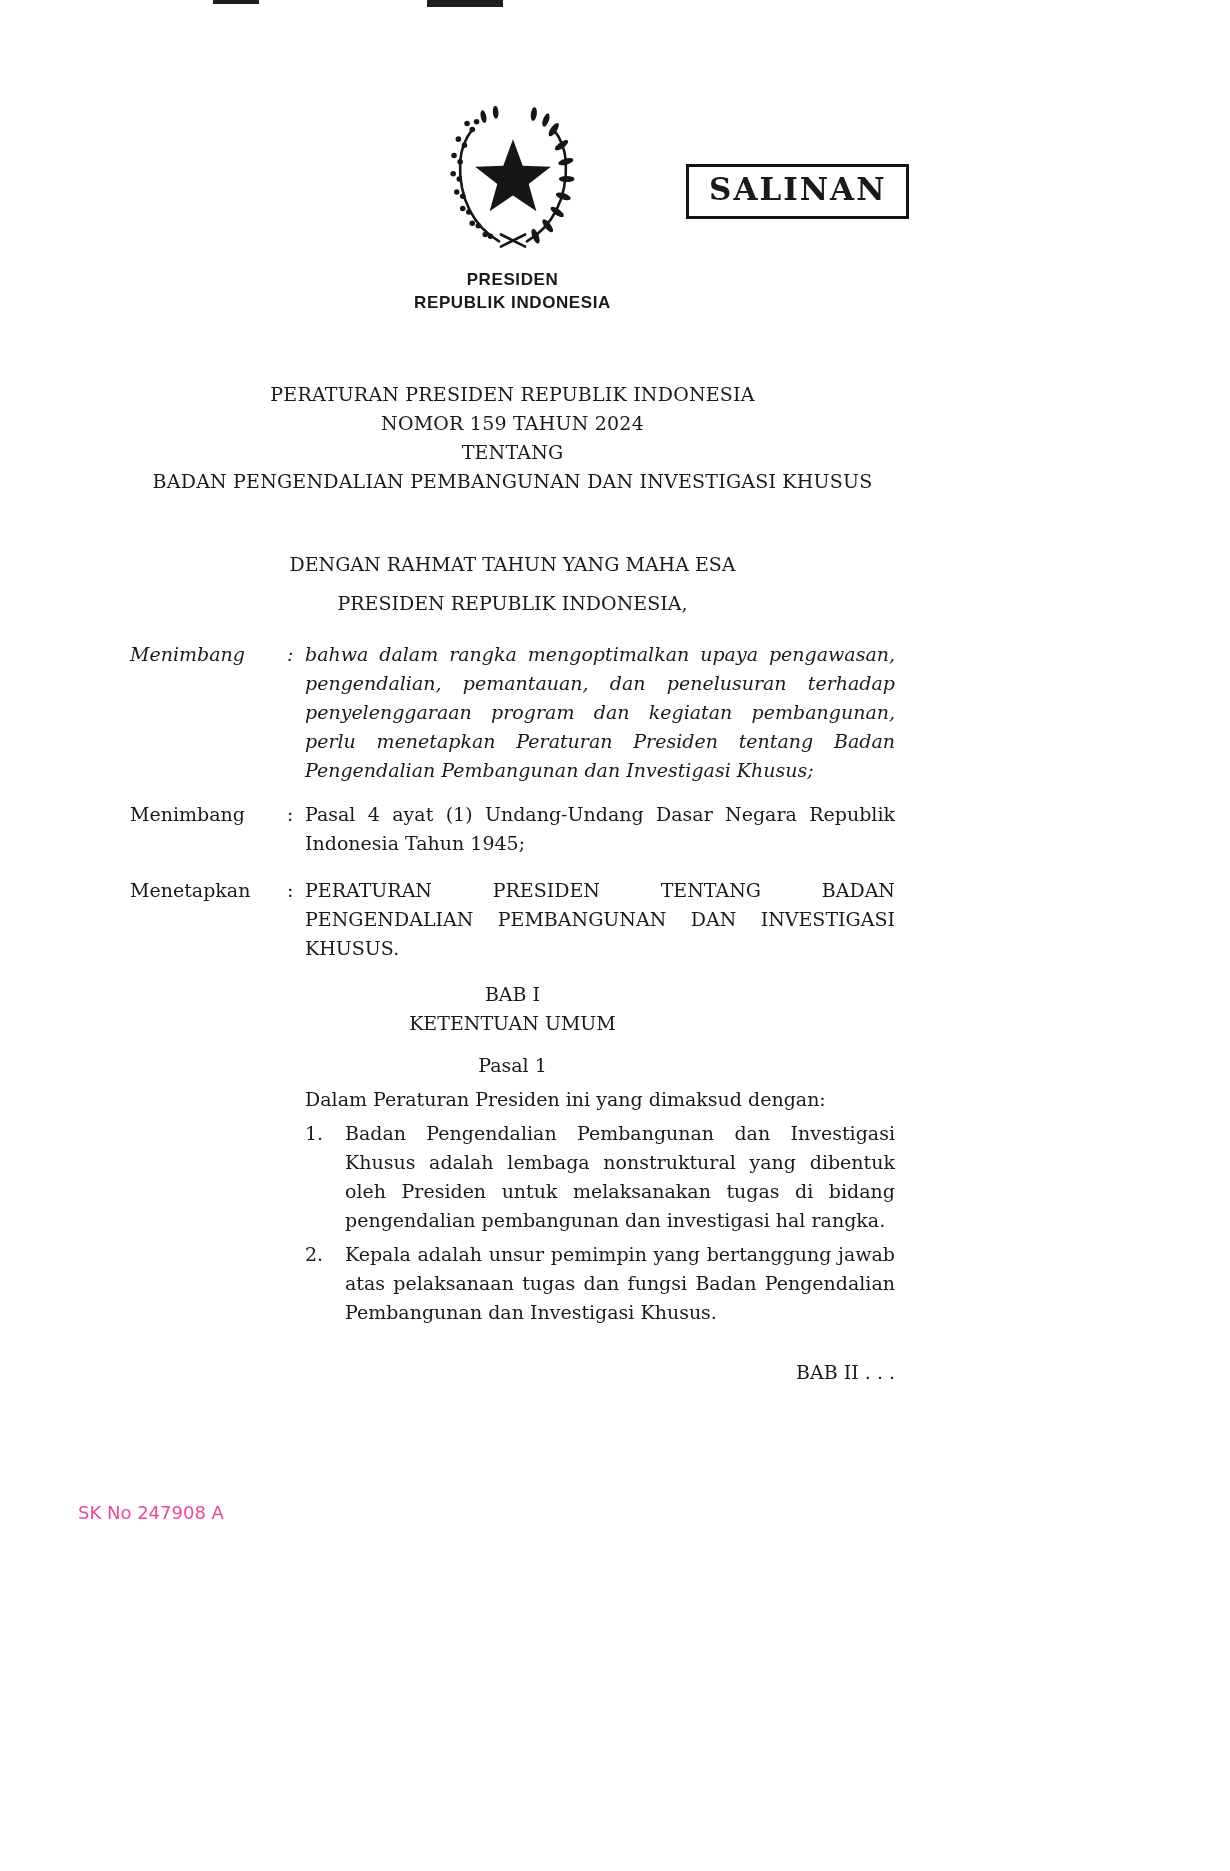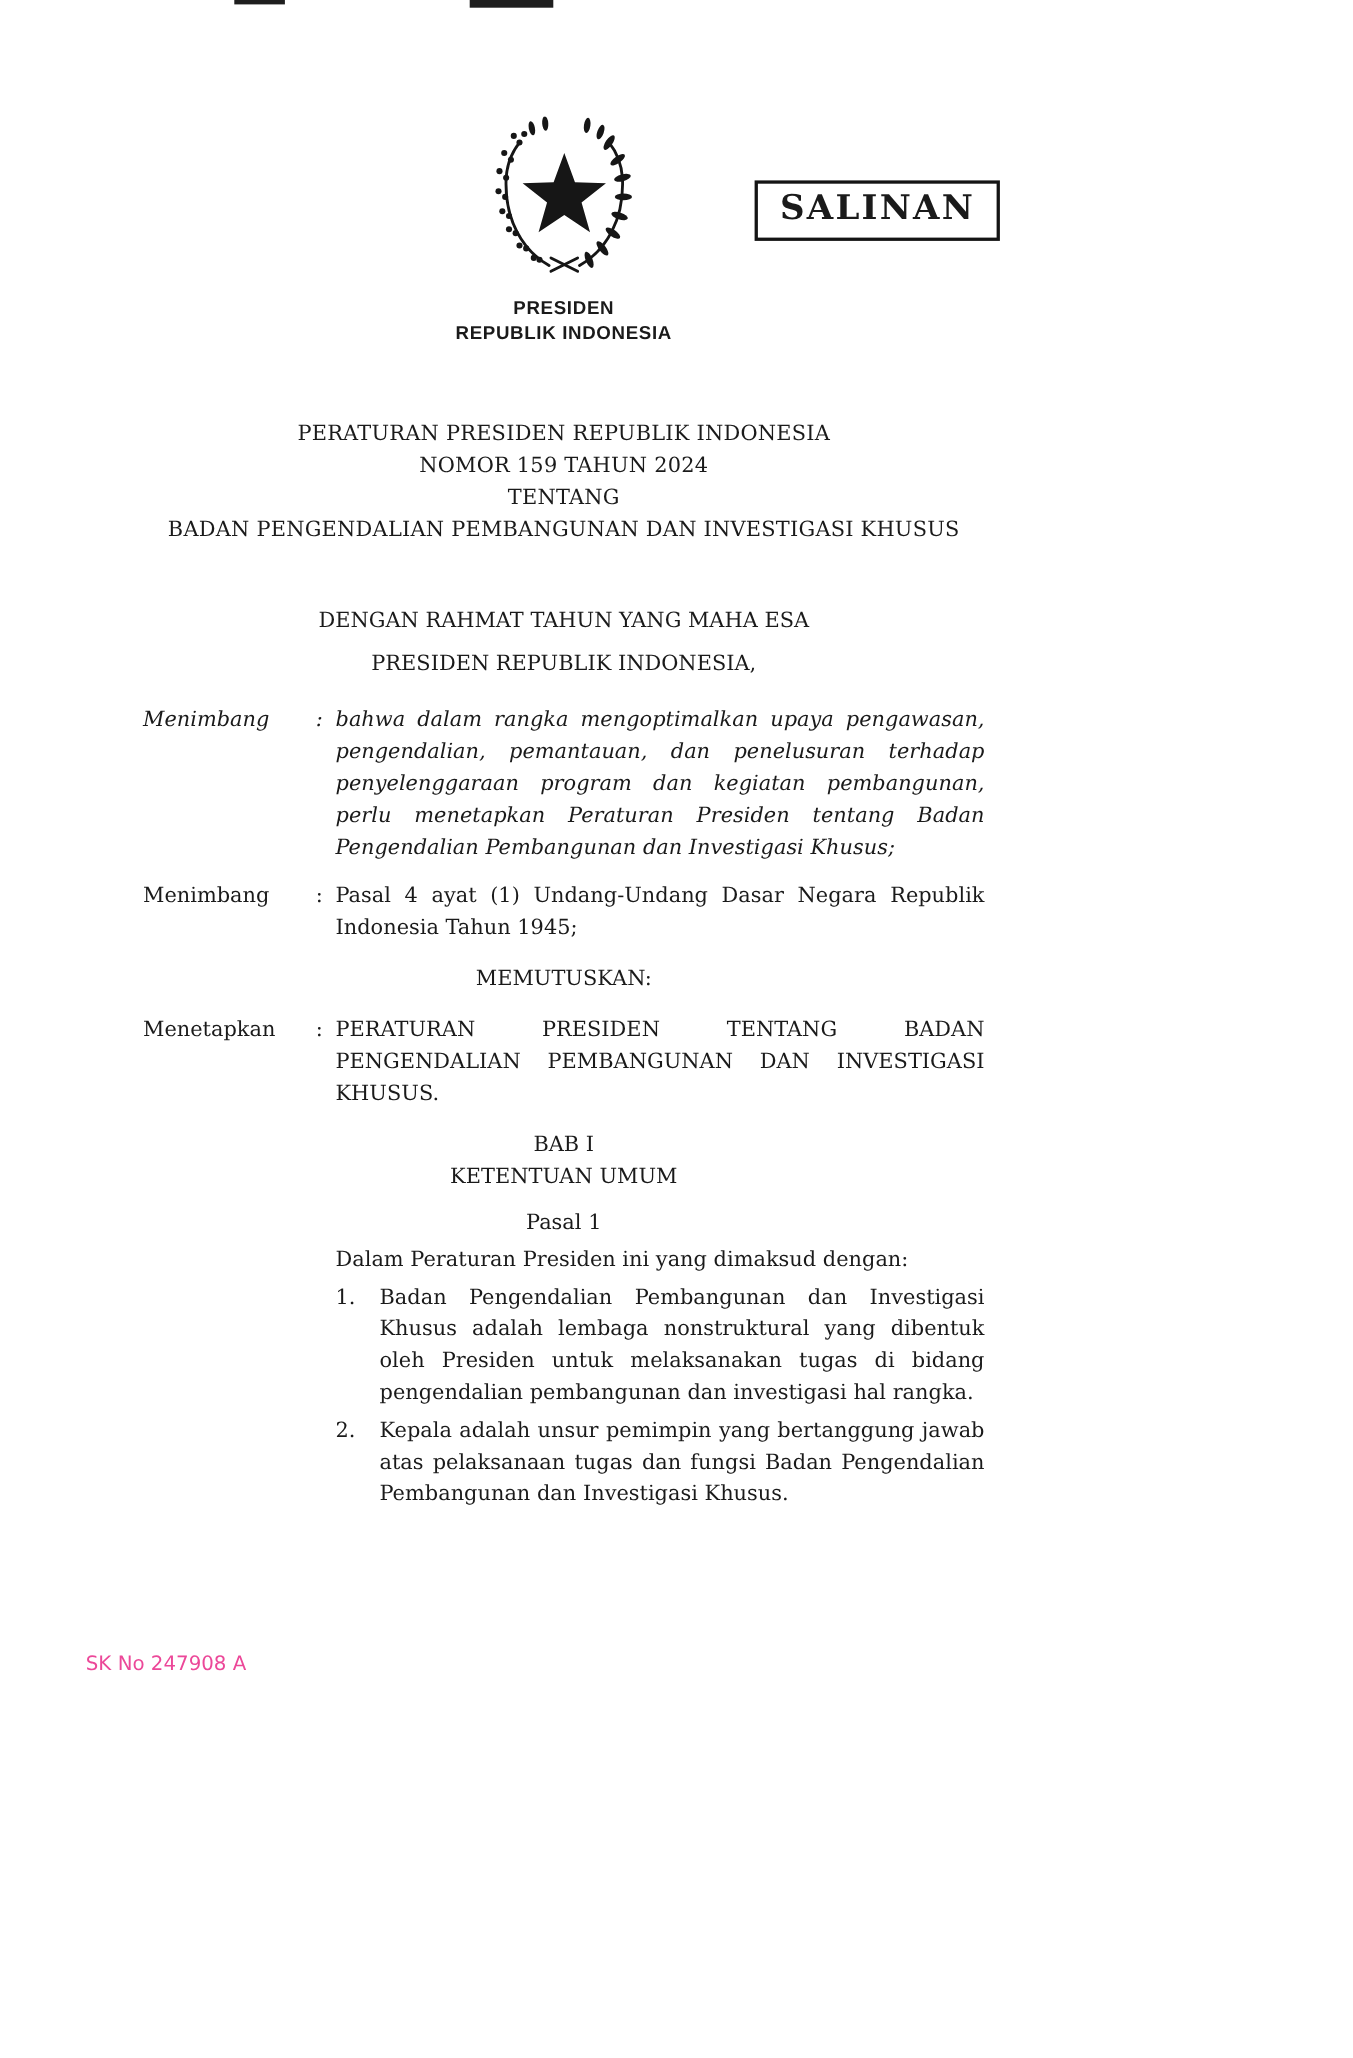--- a/index.html
+++ b/index.html
@@ -152,21 +152,20 @@
       <div class="rsep">:</div>
       <div class="rtext">bahwa dalam rangka mengoptimalkan upaya pengawasan, pengendalian, pemantauan, dan penelusuran terhadap penyelenggaraan program dan kegiatan pembangunan, perlu menetapkan Peraturan Presiden tentang Badan Pengendalian Pembangunan dan Investigasi Khusus;</div>
     </div>
 
     <div class="row row-mengingat">
       <div class="rlabel">Menimbang</div>
       <div class="rsep">:</div>
       <div class="rtext">Pasal 4 ayat (1) Undang-Undang Dasar Negara Republik Indonesia Tahun 1945;</div>
     </div>
 
-    <div class="memutuskan">MEMUTUSKAN:</div>
 
     <div class="row row-menetapkan">
       <div class="rlabel">Menetapkan</div>
       <div class="rsep">:</div>
       <div class="rtext">PERATURAN PRESIDEN TENTANG BADAN PENGENDALIAN PEMBANGUNAN DAN INVESTIGASI KHUSUS.</div>
     </div>
 
     <div class="chapter-heading">
       <div>BAB I</div>
       <div>KETENTUAN UMUM</div>
@@ -180,18 +179,19 @@
       <div class="list-item">
         <div class="num">1.</div>
         <div class="itext">Badan Pengendalian Pembangunan dan Investigasi Khusus adalah lembaga nonstruktural yang dibentuk oleh Presiden untuk melaksanakan tugas di bidang pengendalian pembangunan dan investigasi hal rangka.</div>
       </div>
       <div class="list-item">
         <div class="num">2.</div>
         <div class="itext">Kepala adalah unsur pemimpin yang bertanggung jawab atas pelaksanaan tugas dan fungsi Badan Pengendalian Pembangunan dan Investigasi Khusus.</div>
       </div>
     </div>
 
+    <div class="continuation">BAB II . . .</div>
 
   </div>
 
   <div class="footer">SK No 247908 A</div>
 
 </div>
 
 </body></html>

